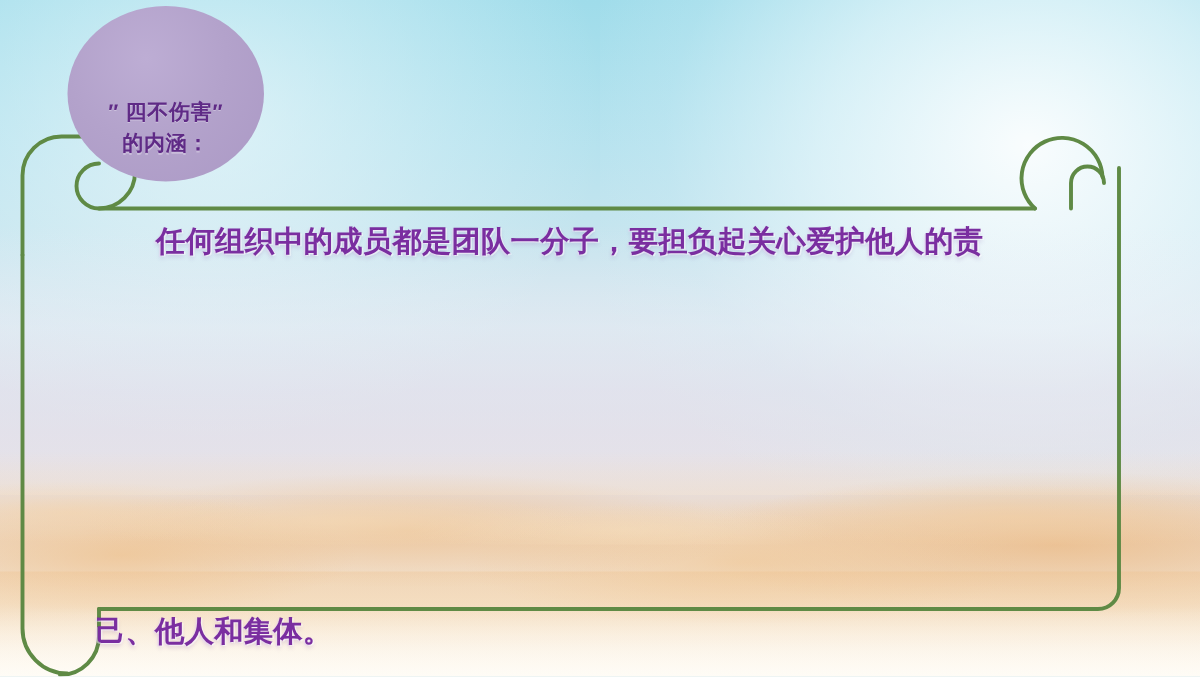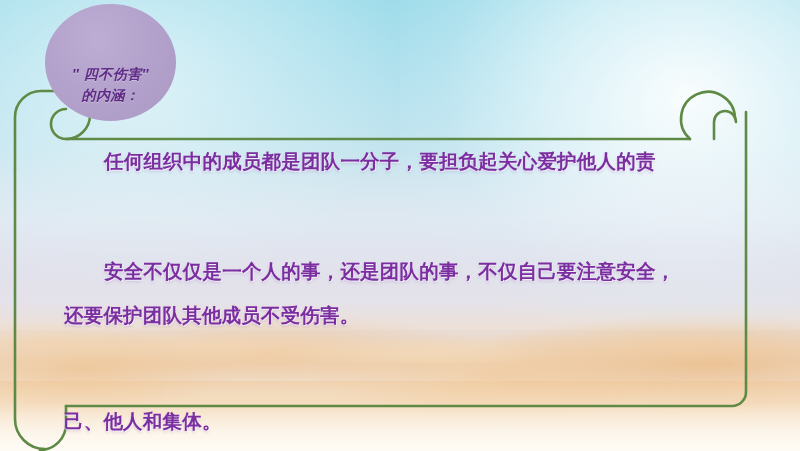--- a/index.html
+++ b/index.html
@@ -95,21 +95,21 @@
   }
 
   
   .callout{
     position:absolute;left:45px;top:4px;width:131px;height:117px;
     border-radius:50%;
     background:radial-gradient(ellipse at 40% 30%, #bdadd4 0%, #b3a2cb 48%, #ab99c5 100%);
     z-index:6;
     display:flex;flex-direction:column;
     align-items:center;justify-content:flex-end;
-    padding-bottom:14px;box-sizing:border-box;font-style:italic;
+    padding-bottom:14px;box-sizing:border-box;
   }
   .callout-line{
     color:#5f2a86;font-weight:bold;font-size:14px;line-height:1.55;
     letter-spacing:.5px;white-space:nowrap;
     text-shadow:0 1px 0 rgba(255,255,255,.30);
   }
 
   
   .frame-svg{
     position:absolute;left:0;top:0;width:800px;height:451px;
@@ -185,20 +185,18 @@
   </svg>
 
   <div class="callout">
     <div class="callout-line">″ 四不伤害″</div>
     <div class="callout-line">的内涵：</div>
   </div>
 
   <div class="body-text">
     <div class="para p1a"><span class="indent"></span><span>任何组织中的成员都是团队一分子，要担负起关心爱护他人的责</span></div>
 
-    <div class="para p2a"><span class="indent"></span><span>安全不仅仅是一个人的事，还是团队的事，不仅自己要注意安全，</span></div>
-    <div class="para p2b">还要保护团队其他成员不受伤害。</div>
 
     <div class="para p3b">己、他人和集体。</div>
   </div>
 
 
 </div>
 
 </body></html>

